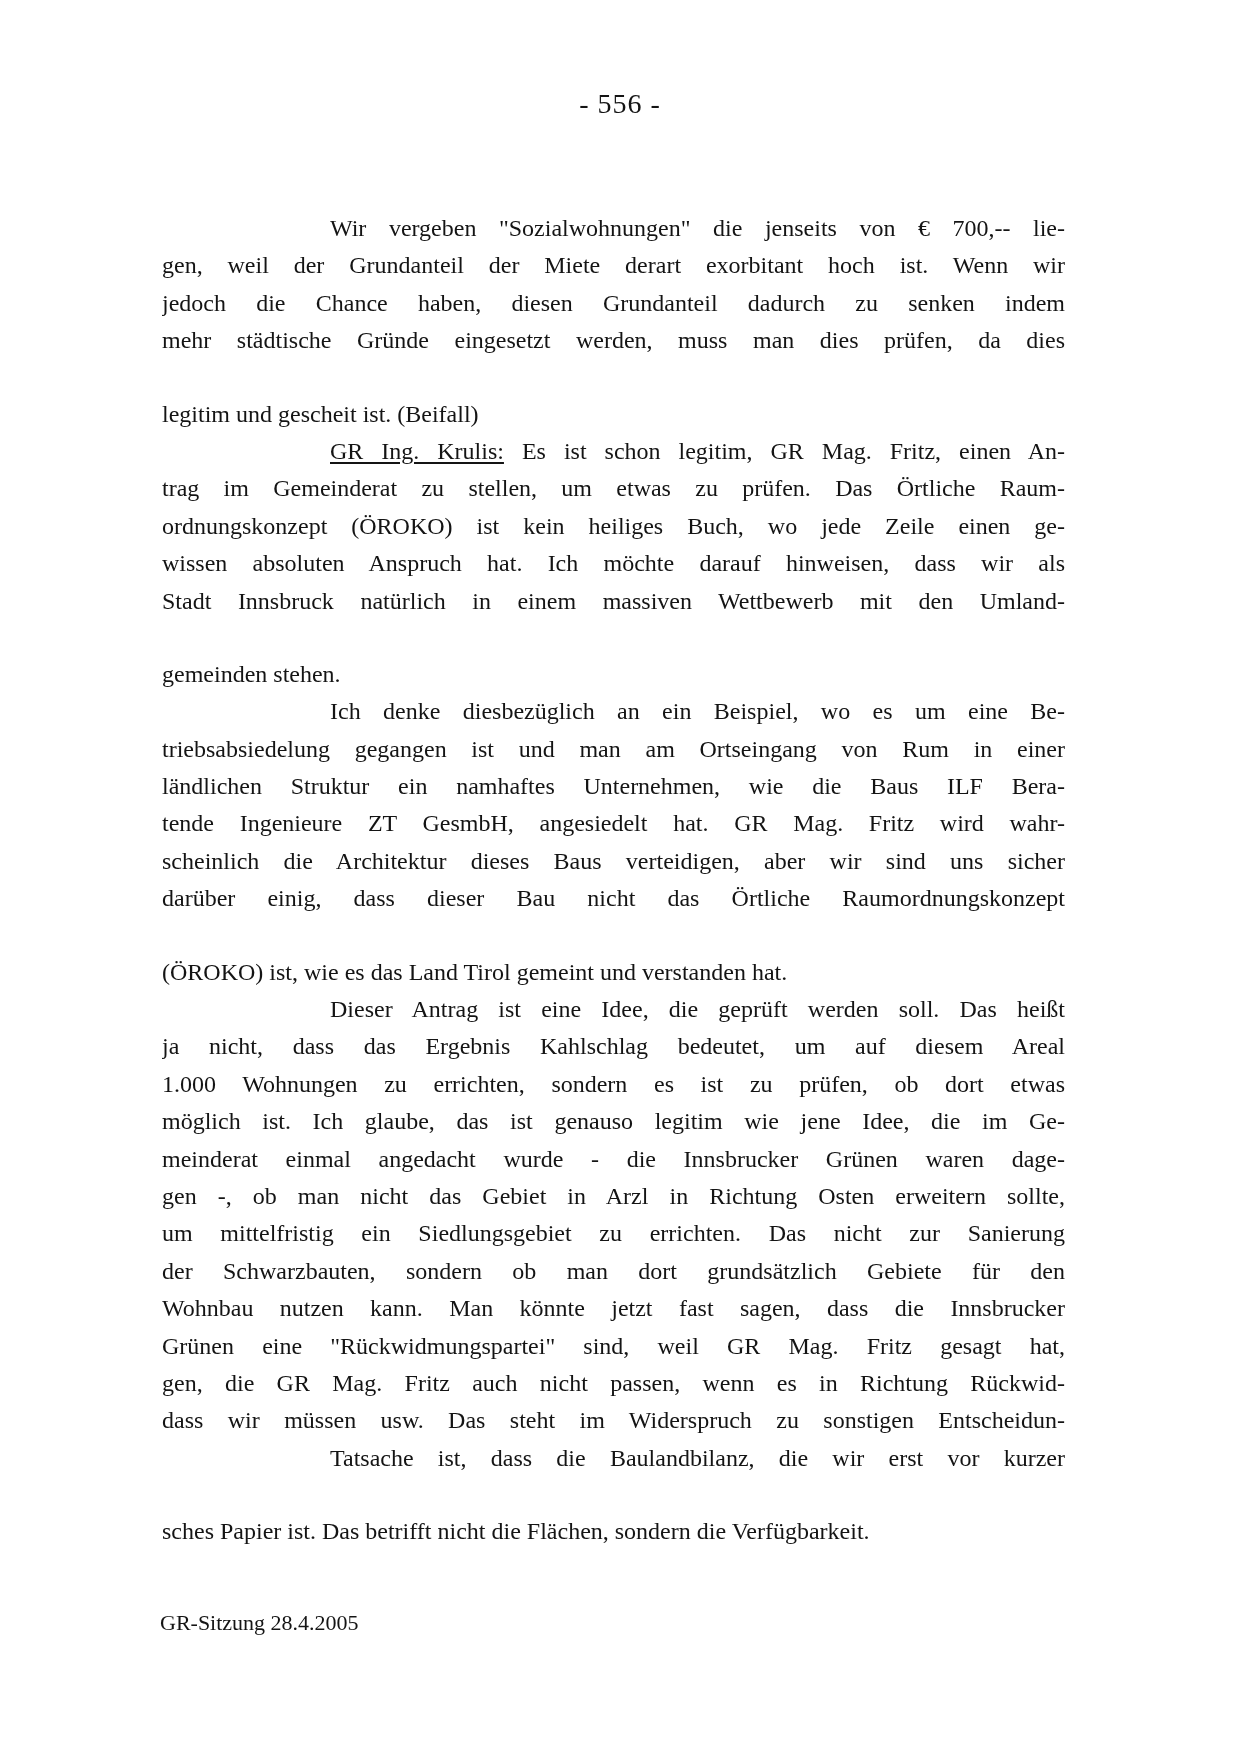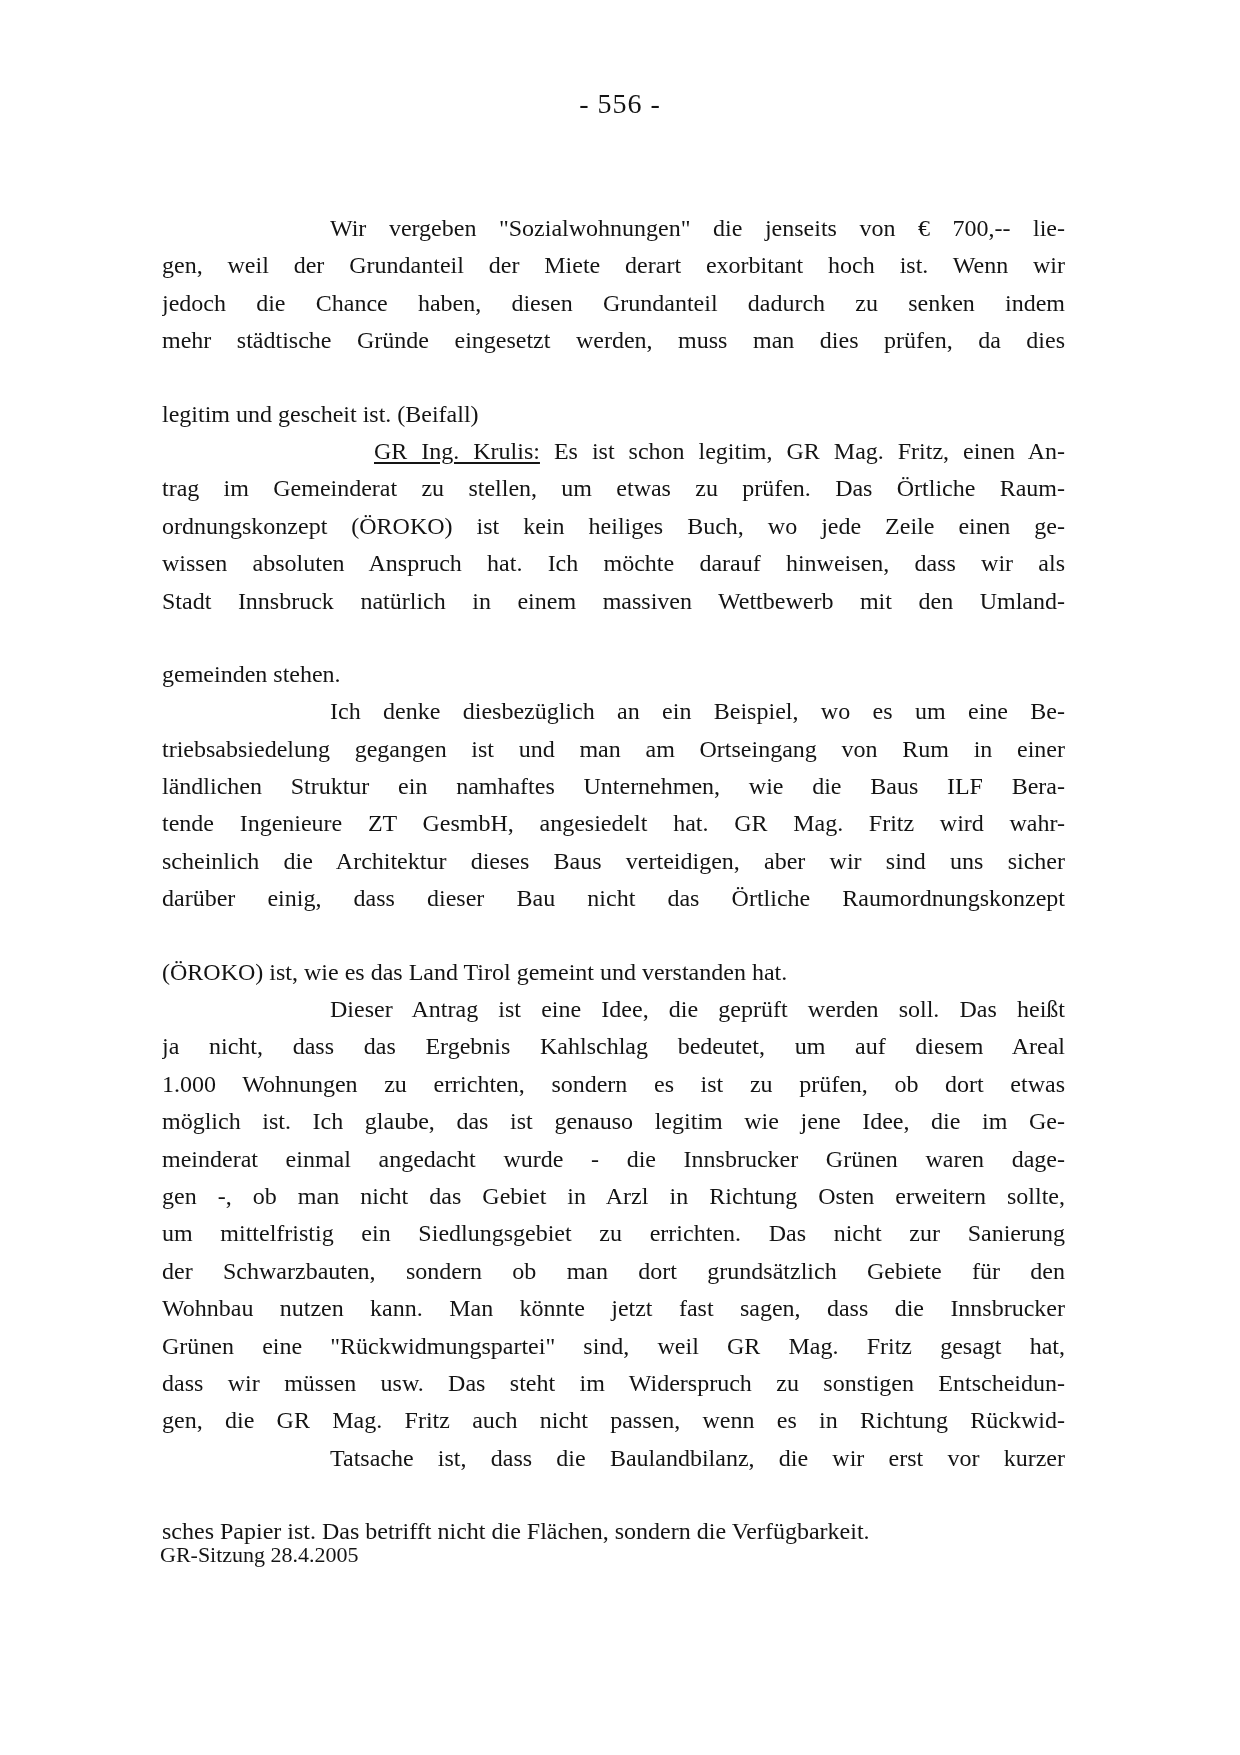--- a/index.html
+++ b/index.html
@@ -46,26 +46,25 @@
   .line.indent {
     text-indent: 168px;
   }
   .line.last {
     text-align-last: left;
     margin-top: 36px;
   }
   .u {
     text-decoration: underline;
     text-underline-offset: 3px;
-    margin-left: 44px;
   }
   .footer {
     position: absolute;
     left: 160px;
-    top: 1542px;
+    top: 1610px;
     font-size: 22px;
   }
 </style>
 </head>
 <body>
 
 <div class="page">
   <div class="page-number">- 556 -</div>
 
   <div class="text-block">
@@ -90,20 +89,20 @@
       <div class="line indent">Dieser Antrag ist eine Idee, die geprüft werden soll. Das heißt</div>
       <div class="line">ja nicht, dass das Ergebnis Kahlschlag bedeutet, um auf diesem Areal</div>
       <div class="line">1.000 Wohnungen zu errichten, sondern es ist zu prüfen, ob dort etwas</div>
       <div class="line">möglich ist. Ich glaube, das ist genauso legitim wie jene Idee, die im Ge-</div>
       <div class="line">meinderat einmal angedacht wurde - die Innsbrucker Grünen waren dage-</div>
       <div class="line">gen -, ob man nicht das Gebiet in Arzl in Richtung Osten erweitern sollte,</div>
       <div class="line">um mittelfristig ein Siedlungsgebiet zu errichten. Das nicht zur Sanierung</div>
       <div class="line">der Schwarzbauten, sondern ob man dort grundsätzlich Gebiete für den</div>
       <div class="line">Wohnbau nutzen kann. Man könnte jetzt fast sagen, dass die Innsbrucker</div>
       <div class="line">Grünen eine "Rückwidmungspartei" sind, weil GR Mag. Fritz gesagt hat,</div>
+      <div class="line">gen, die GR Mag. Fritz auch nicht passen, wenn es in Richtung Rückwid-</div>
       <div class="line">dass wir müssen usw. Das steht im Widerspruch zu sonstigen Entscheidun-</div>
-      <div class="line">gen, die GR Mag. Fritz auch nicht passen, wenn es in Richtung Rückwid-</div>
       <div class="line indent">Tatsache ist, dass die Baulandbilanz, die wir erst vor kurzer</div>
       <div class="line last">sches Papier ist. Das betrifft nicht die Flächen, sondern die Verfügbarkeit.</div>
     </div>
 
   <div class="footer">GR-Sitzung 28.4.2005</div>
 </div>
 
 </body></html>

